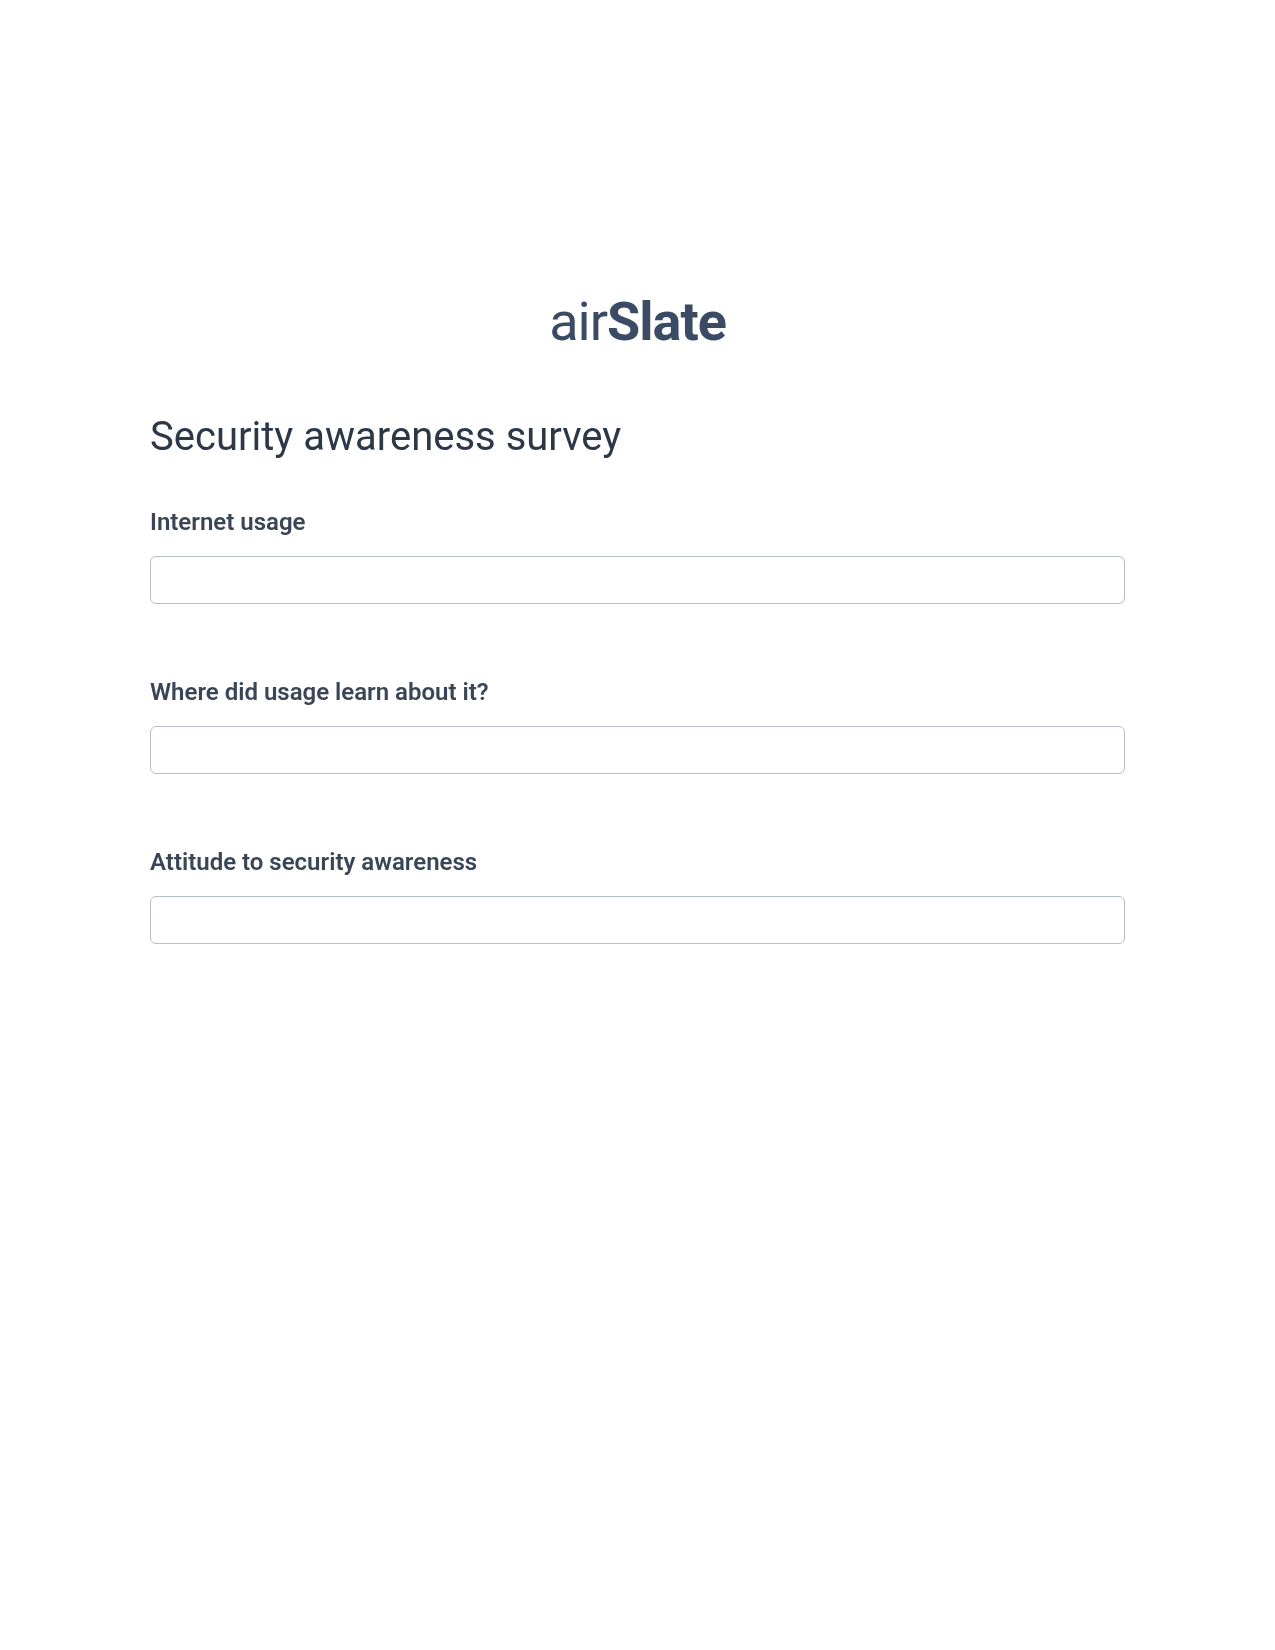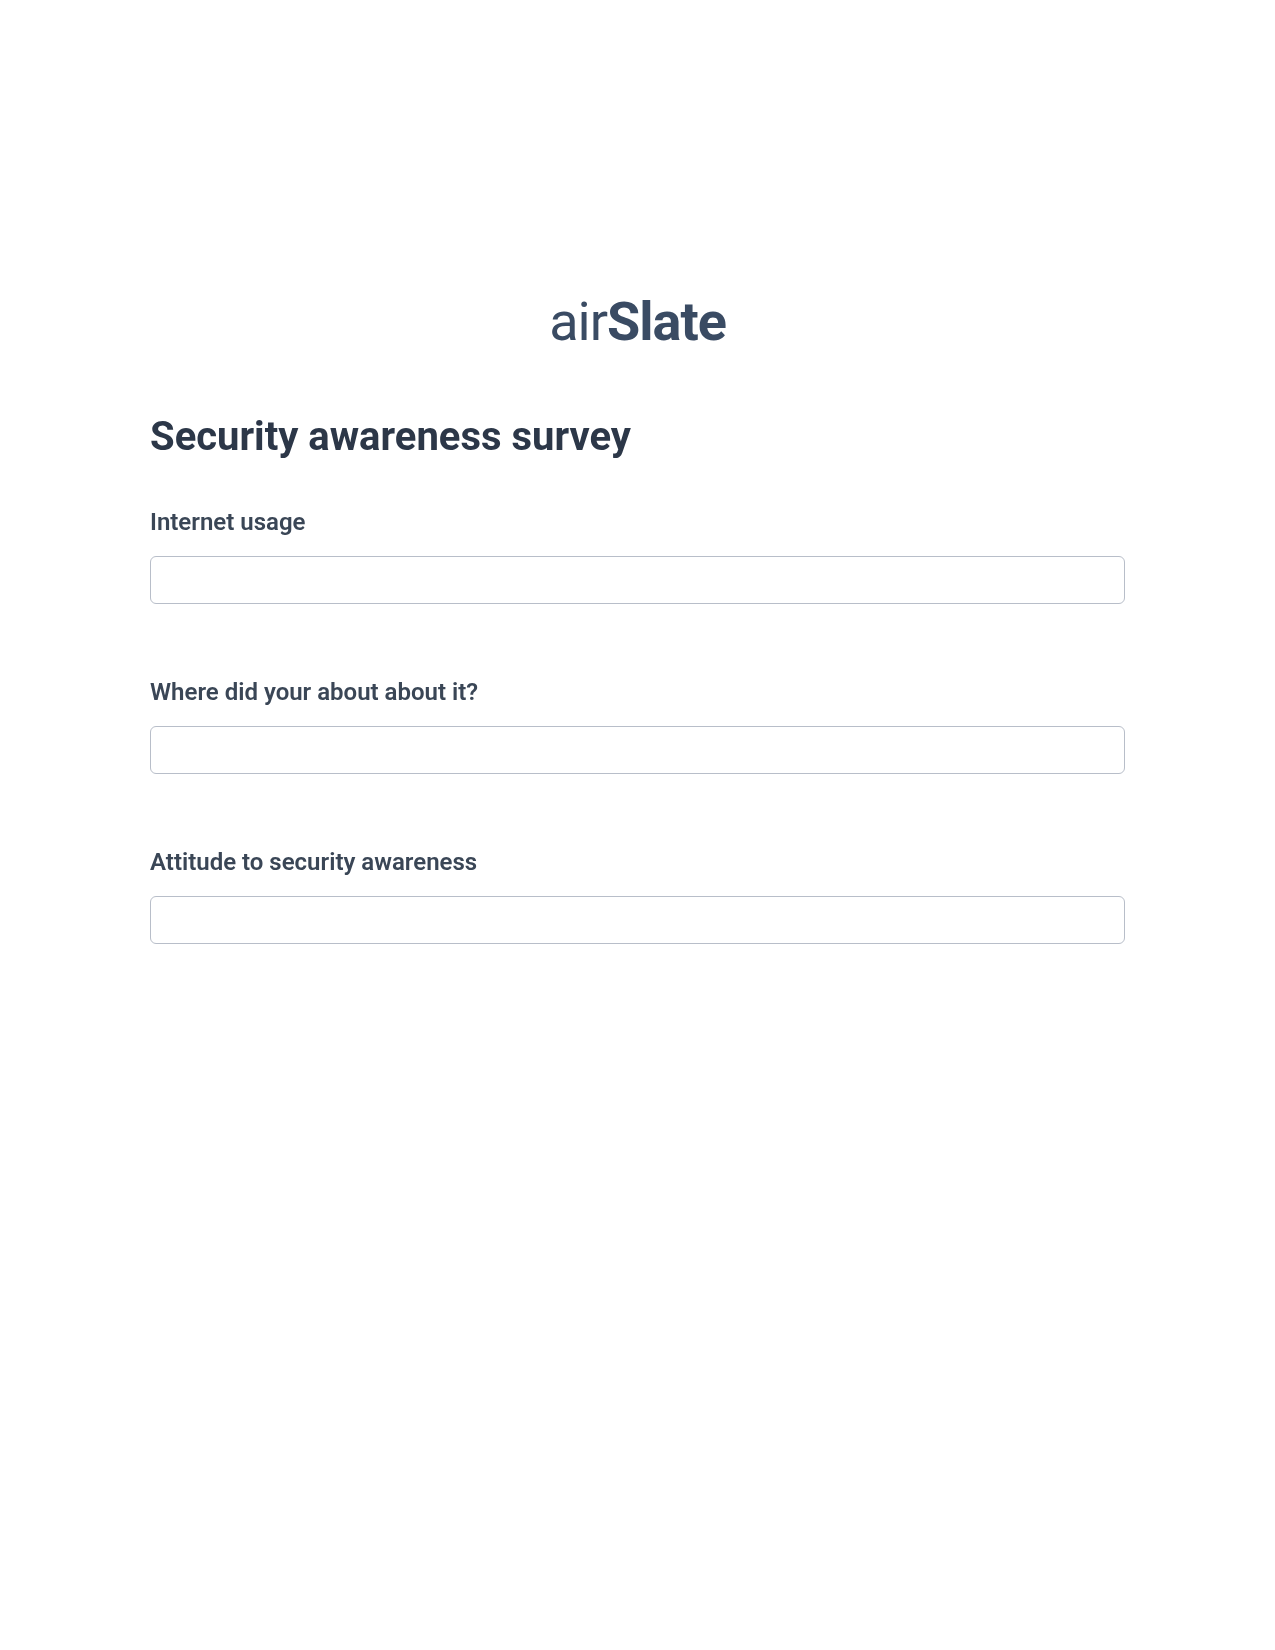--- a/index.html
+++ b/index.html
@@ -30,21 +30,21 @@
       letter-spacing: -1px;
     }
     .logo-air {
       font-weight: 400;
     }
     .logo-slate {
       font-weight: 700;
     }
     .form-title {
       font-size: 40px;
-      font-weight: 700;
+      font-weight: 400;
       color: #2c3748;
       margin-bottom: 48px;
     }
     .form-group {
       margin-bottom: 74px;
     }
     .form-label {
       display: block;
       font-size: 24px;
       font-weight: 600;
@@ -72,21 +72,21 @@
 
   <h1 class="form-title">Security awareness survey</h1>
 
   <div class="form-group">
     <label class="form-label">Internet usage</label>
     <input type="text" class="form-input" value="" style="">
   </div>
 
 
   <div class="form-group">
-    <label class="form-label">Where did your about about it?</label>
+    <label class="form-label">Where did usage learn about it?</label>
     <input type="text" class="form-input" value="" style="">
   </div>
 
   <div class="form-group">
     <label class="form-label">Attitude to security awareness</label>
     <input type="text" class="form-input" value="" style="">
   </div>
 </div>
 
 </body></html>

